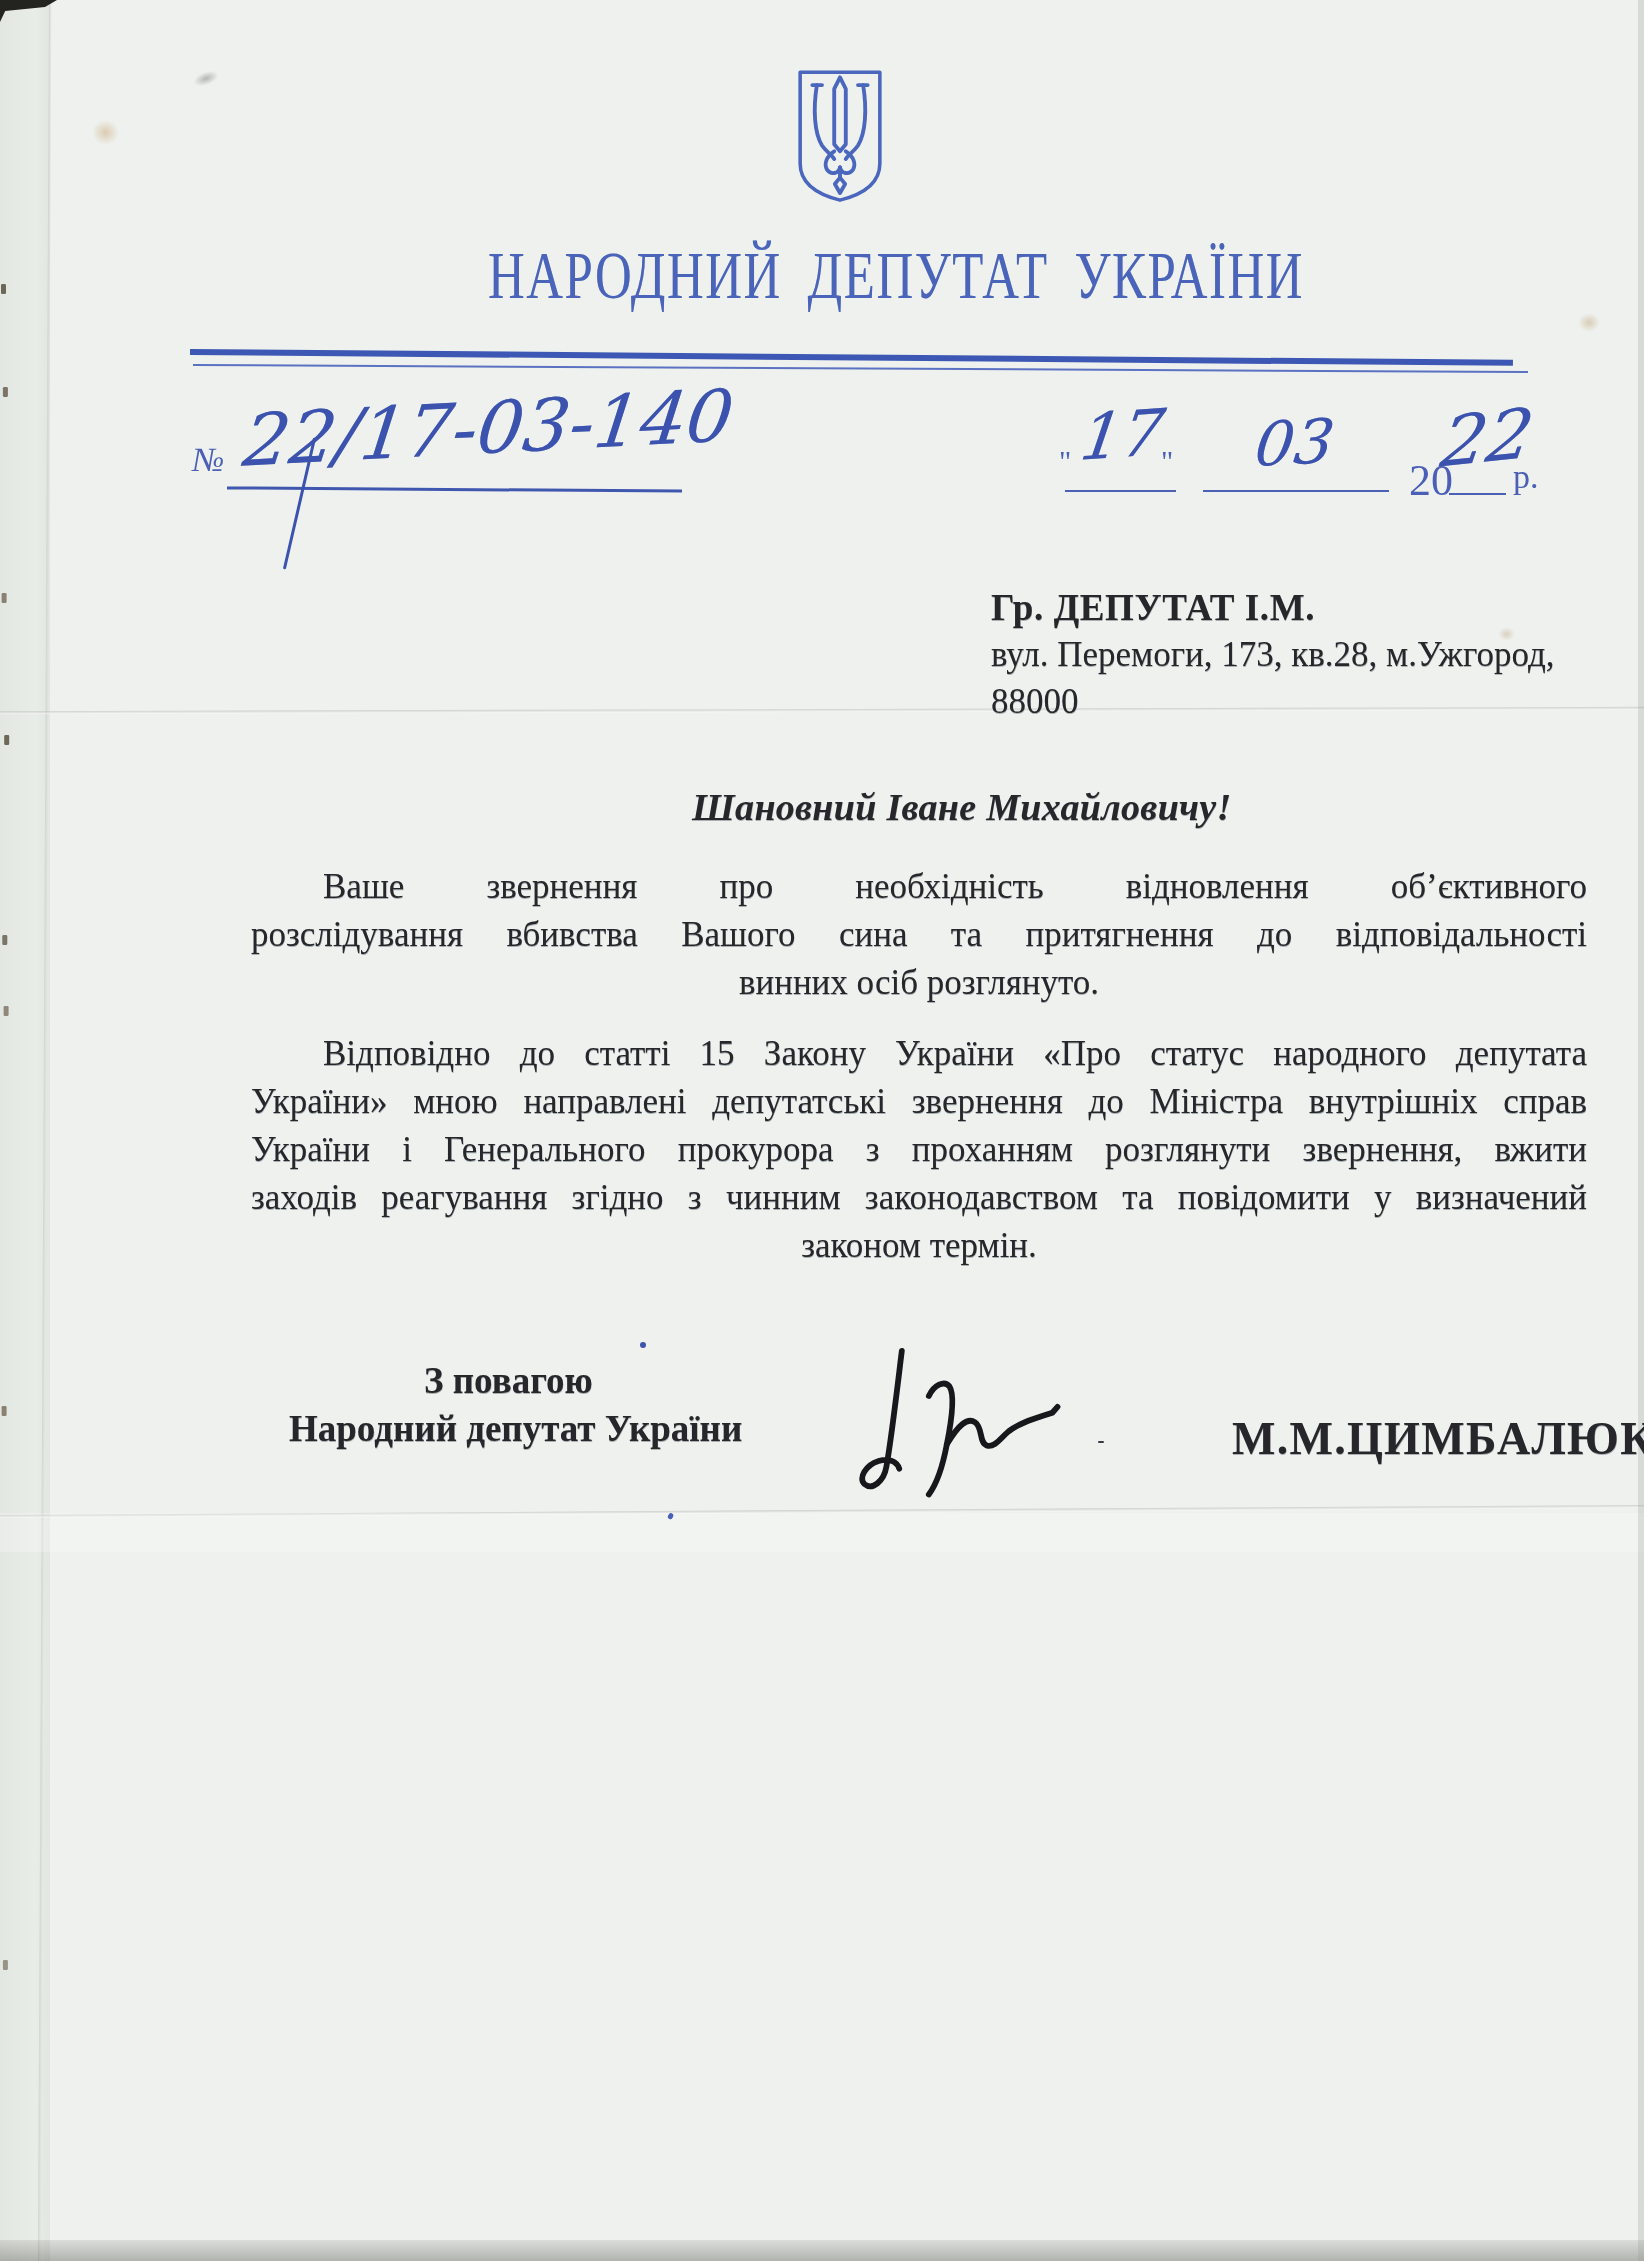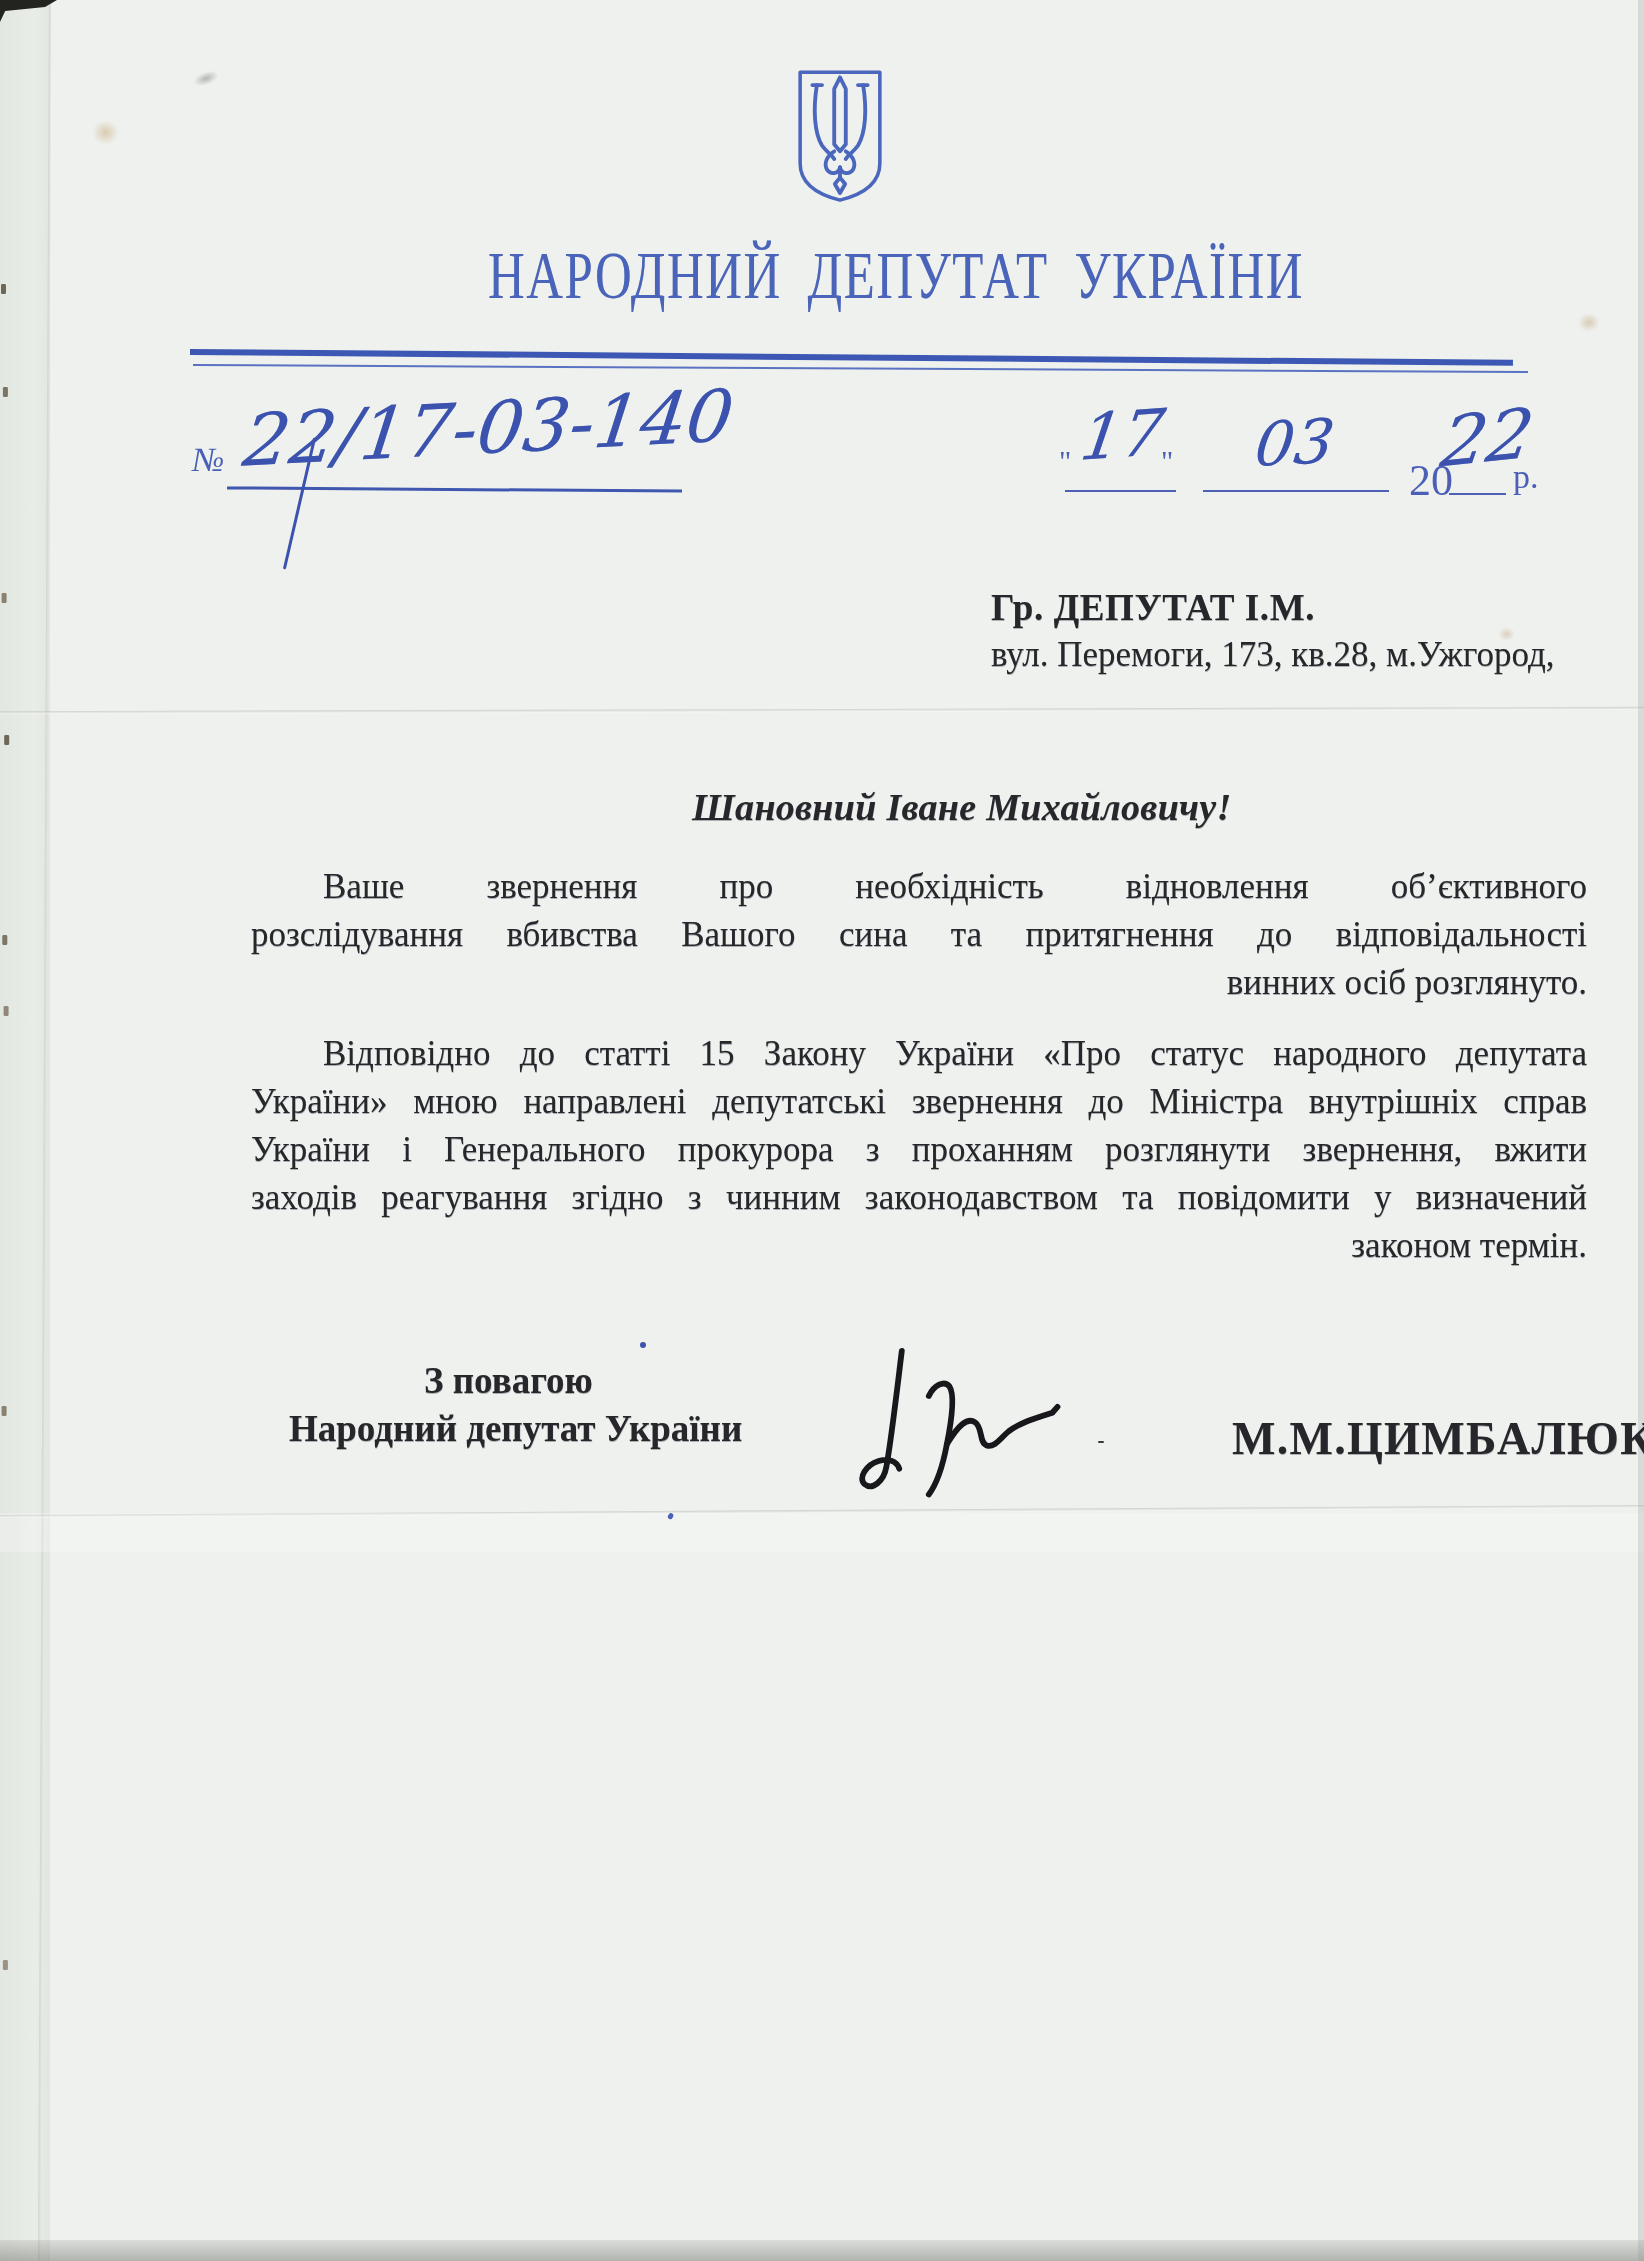--- a/index.html
+++ b/index.html
@@ -80,21 +80,21 @@
   
   .salutation{position:absolute;left:692px;top:785px;font-size:38px;font-weight:bold;font-style:italic;
     letter-spacing:0.3px;text-shadow:0.3px 0.5px 0.5px rgba(50,50,60,.35);}
 
   
   .para{position:absolute;left:251px;width:1336px;font-size:35px;line-height:48px;
     text-shadow:0.3px 0.6px 0.6px rgba(55,55,65,.33), 0 1.3px 0.6px rgba(0,150,180,.08);}
   .p1{top:863px;}
   .p2{top:1030px;}
   .jline{text-align:justify;text-align-last:justify;}
-  .lline{text-align:right;}
+  .lline{text-align:center;}
   .indent{text-indent:72px;}
 
   
   .signoff-1{position:absolute;left:424px;top:1359px;font-size:37px;font-weight:bold;
     text-shadow:0.3px 0.5px 0.5px rgba(50,50,60,.35);}
   .signoff-2{position:absolute;left:289px;top:1407px;font-size:37px;font-weight:bold;
     text-shadow:0.3px 0.5px 0.5px rgba(50,50,60,.35);}
   .sign-name{position:absolute;left:1232px;top:1412px;font-size:46px;font-weight:bold;letter-spacing:1.3px;
     text-shadow:0.3px 0.5px 0.5px rgba(50,50,60,.35);}
   .signature{position:absolute;left:832px;top:1322px;}
@@ -153,20 +153,21 @@
   <div class="month-underline"></div>
   <div class="month-hand hand">03</div>
   <div class="year-prefix blue-print">20</div>
   <div class="year-underline"></div>
   <div class="year-hand hand">22</div>
   <div class="year-suffix blue-print">р.</div>
 
   <div class="recipient">
     <div class="r1">Гр. ДЕПУТАТ І.М.</div>
     <div class="r2">вул. Перемоги, 173, кв.28, м.Ужгород,</div>
+    <div class="r3">88000</div>
   </div>
 
   <div class="salutation">Шановний Іване Михайловичу!</div>
 
   <div class="para p1">
     <div class="jline indent">Ваше звернення про необхідність відновлення об’єктивного</div>
     <div class="jline">розслідування вбивства Вашого сина та притягнення до відповідальності</div>
     <div class="lline">винних осіб розглянуто.</div>
   </div>
 

